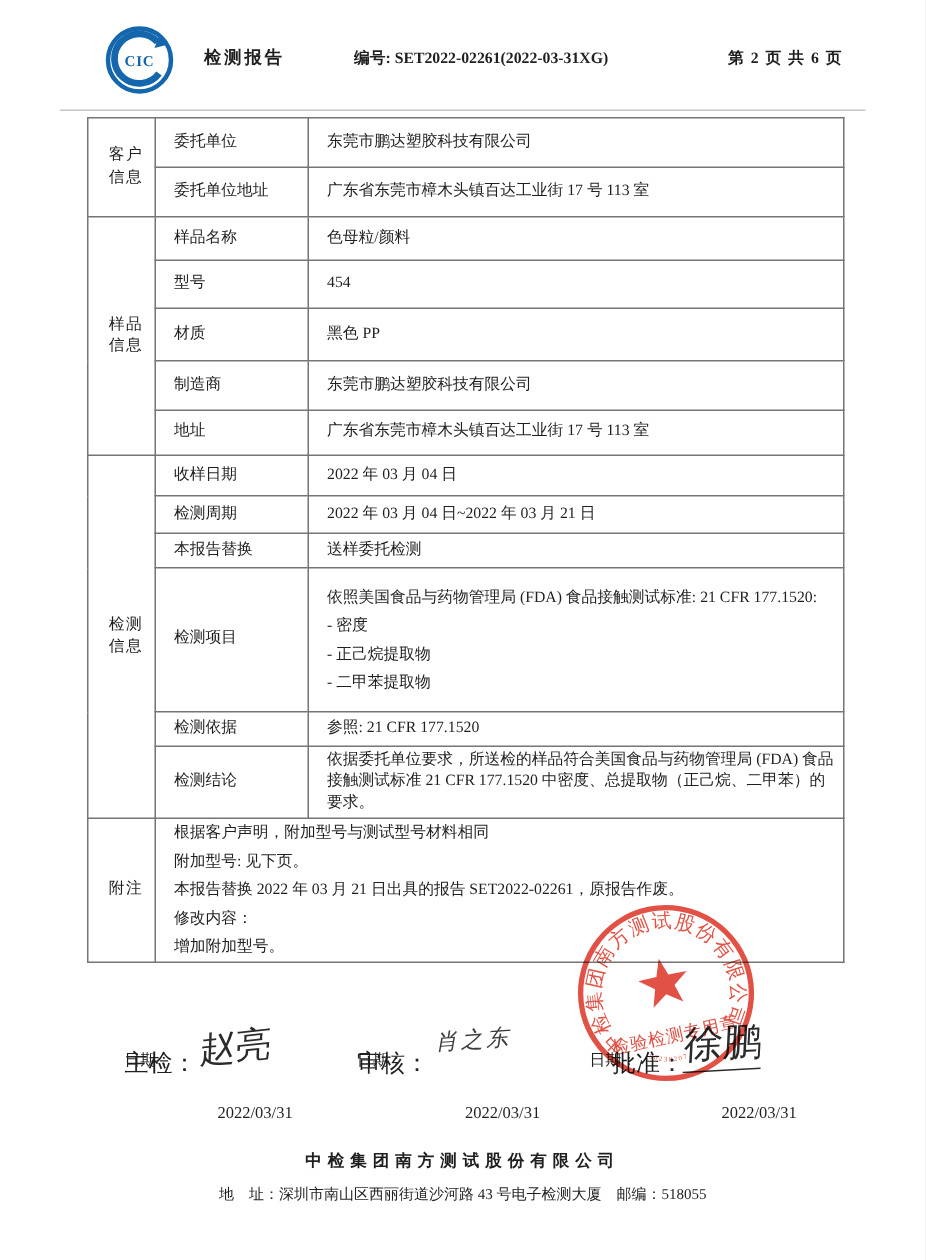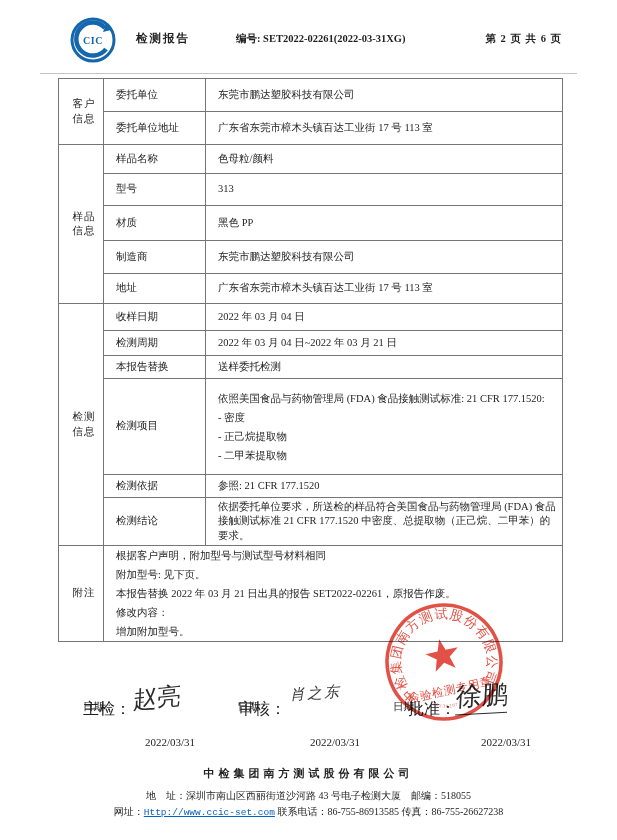--- a/index.html
+++ b/index.html
@@ -86,21 +86,21 @@
       <tr class="r3">
         <td class="sec" rowspan="5">
           <div>样品</div>
           <div>信息</div>
         </td>
         <td>样品名称</td>
         <td>色母粒/颜料</td>
       </tr>
       <tr class="r4">
         <td>型号</td>
-        <td>313</td>
+        <td>454</td>
       </tr>
       <tr class="r5">
         <td>材质</td>
         <td>黑色 PP</td>
       </tr>
       <tr class="r6">
         <td>制造商</td>
         <td>东莞市鹏达塑胶科技有限公司</td>
       </tr>
       <tr class="r7">
@@ -181,15 +181,14 @@
       </text>
       <text x="60" y="92" text-anchor="middle" font-size="11.5" fill="#dd3a2c" letter-spacing="0.5" font-family="Liberation Serif, DejaVu Serif, serif">检验检测专用章</text>
       <text font-size="4.5" fill="#dd3a2c" font-family="Liberation Serif, DejaVu Serif, serif">
         <textPath href="#serialPath" startOffset="8">5 0 2 3 8 2 0 7</textPath>
       </text>
     </g>
   </svg>
 
   <div class="ft-company">中检集团南方测试股份有限公司</div>
   <div class="ft-line1">地　址：深圳市南山区西丽街道沙河路 43 号电子检测大厦　邮编：518055</div>
-  <div class="ft-line2"><span>网址：</span><a class="url">Http://www.ccic-set.com</a><span> </span><span>联系电话：86-755-86913585 传真：86-755-26627238</span></div>
 
 </div>
 
 </body></html>

